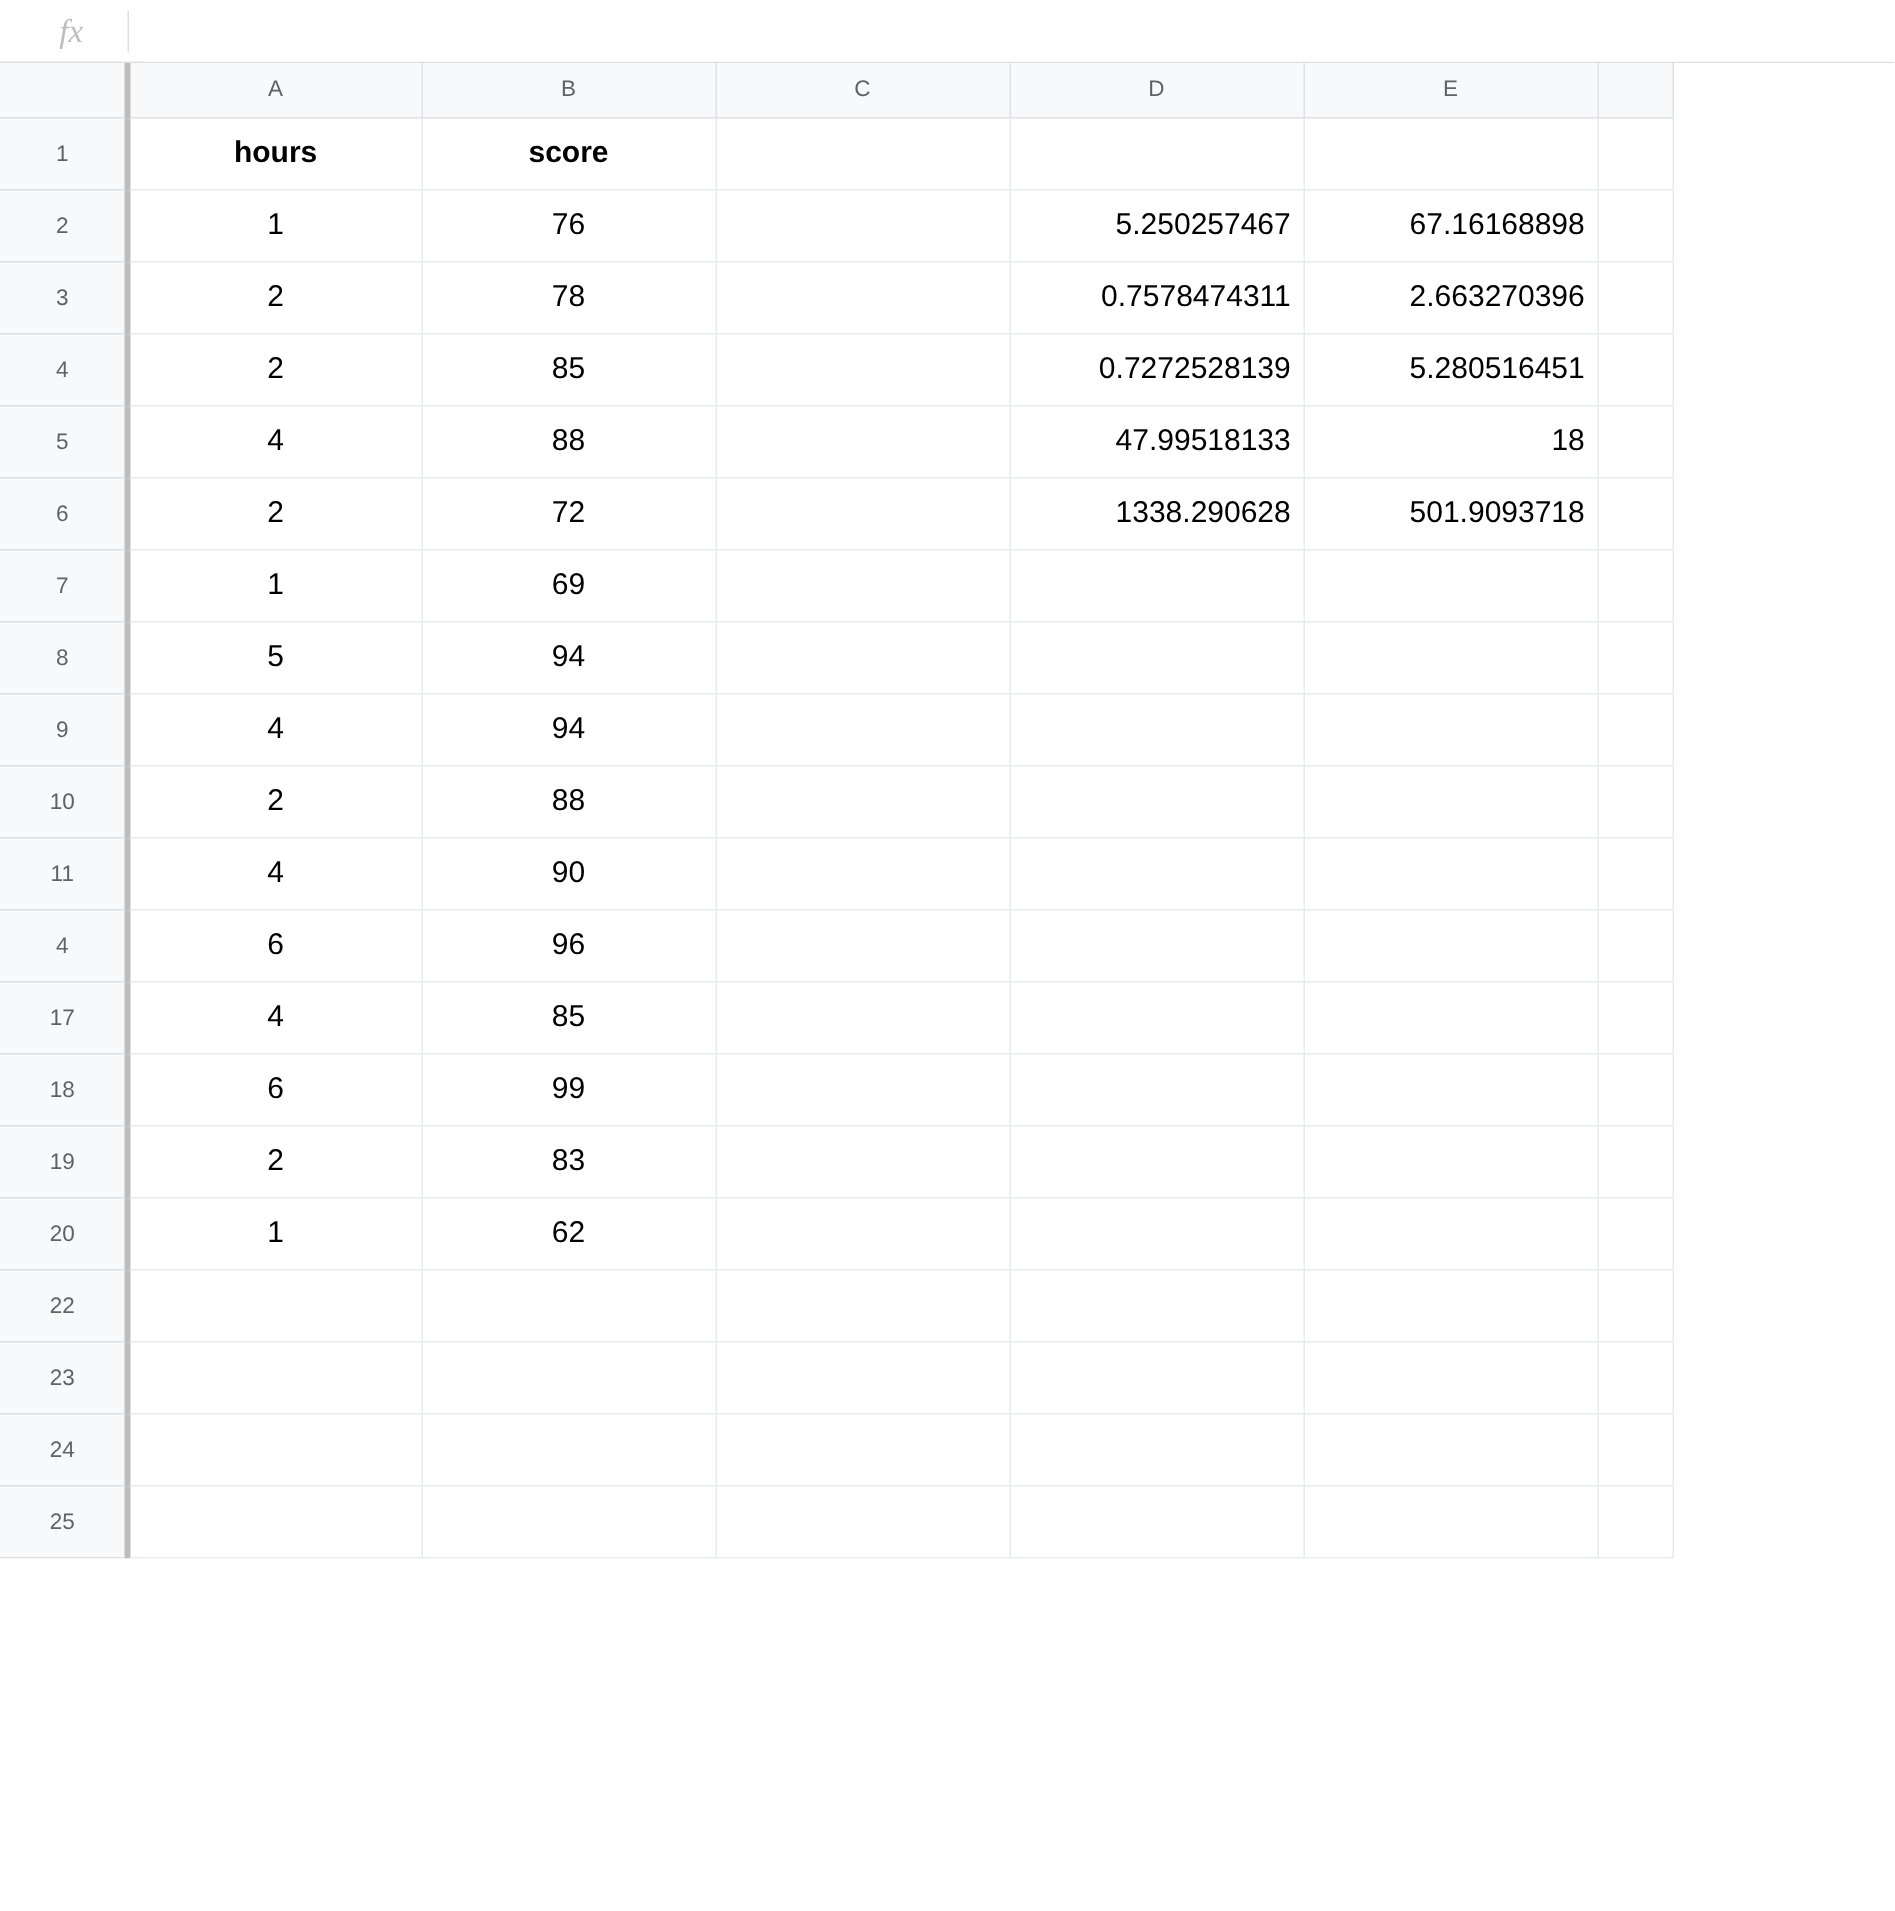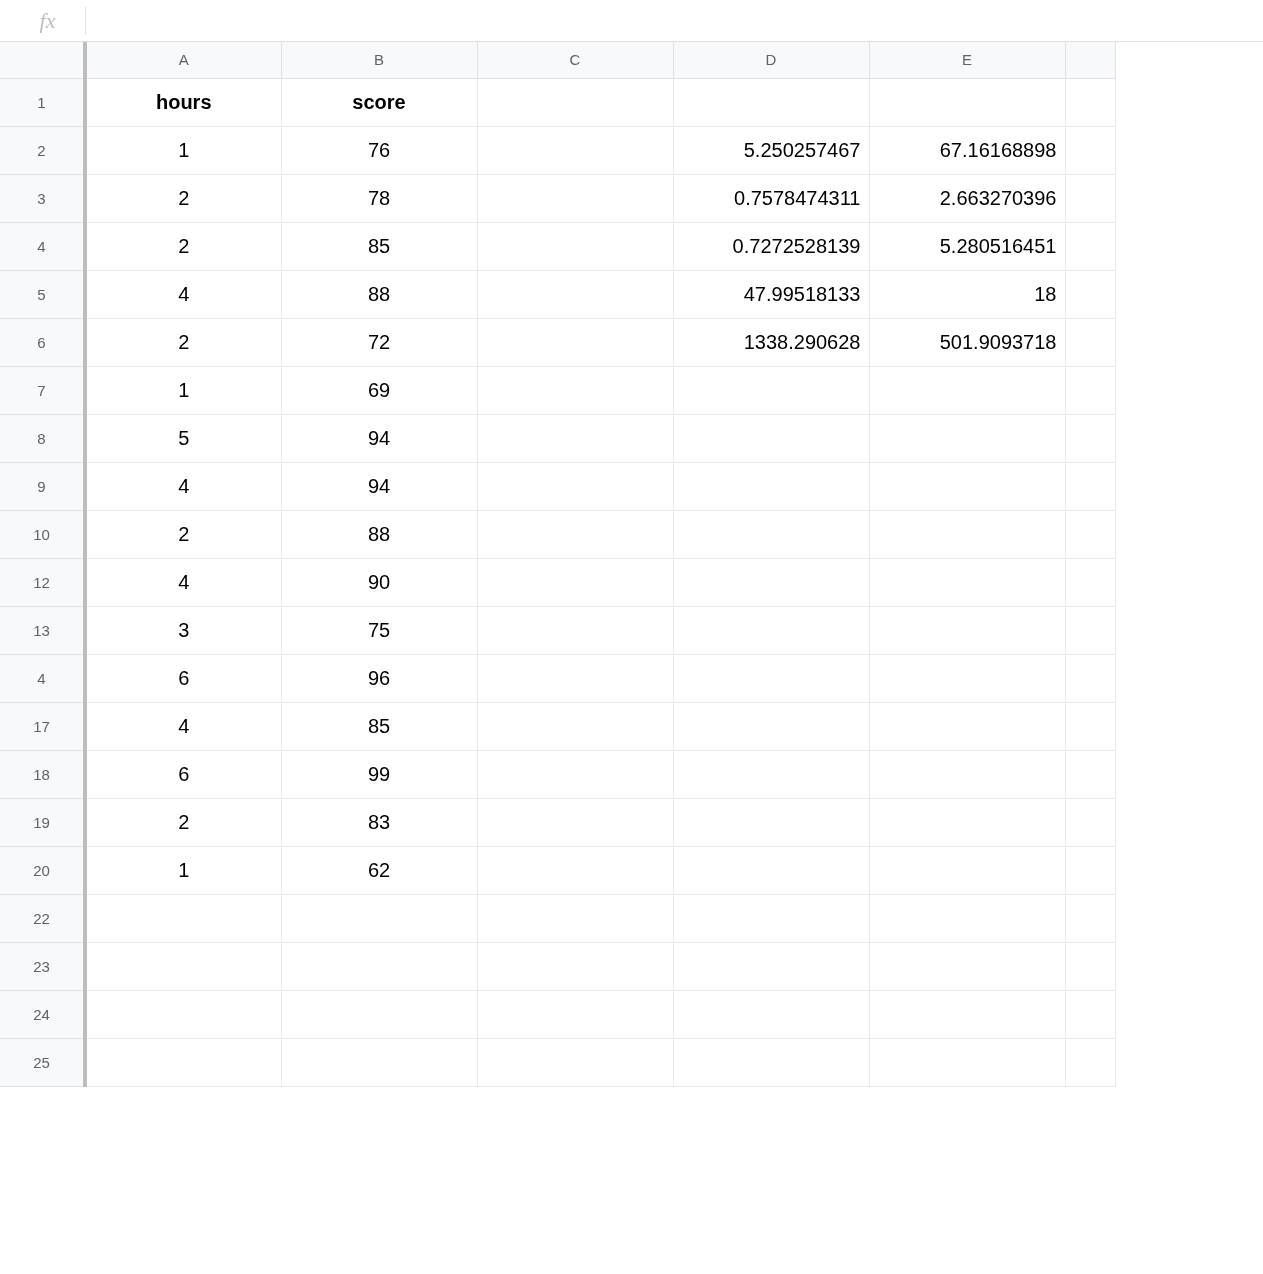--- a/index.html
+++ b/index.html
@@ -221,32 +221,23 @@
         <tr>
           <th class="row-header row-hdr-border-strong">10</th>
           <td class="cell center">2</td>
           <td class="cell center">88</td>
           <td class="cell"></td>
           <td class="cell"></td>
           <td class="cell"></td>
           <td class="cell"></td>
         </tr>
         <tr>
-          <th class="row-header row-hdr-border-strong">12</th>
+          <th class="row-header row-hdr-border-strong">11</th>
           <td class="cell center">4</td>
           <td class="cell center">90</td>
-          <td class="cell"></td>
-          <td class="cell"></td>
-          <td class="cell"></td>
-          <td class="cell"></td>
-        </tr>
-        <tr>
-          <th class="row-header row-hdr-border-strong">13</th>
-          <td class="cell center">3</td>
-          <td class="cell center">75</td>
           <td class="cell"></td>
           <td class="cell"></td>
           <td class="cell"></td>
           <td class="cell"></td>
         </tr>
         <tr>
           <th class="row-header row-hdr-border-strong">4</th>
           <td class="cell center">6</td>
           <td class="cell center">96</td>
           <td class="cell"></td>

